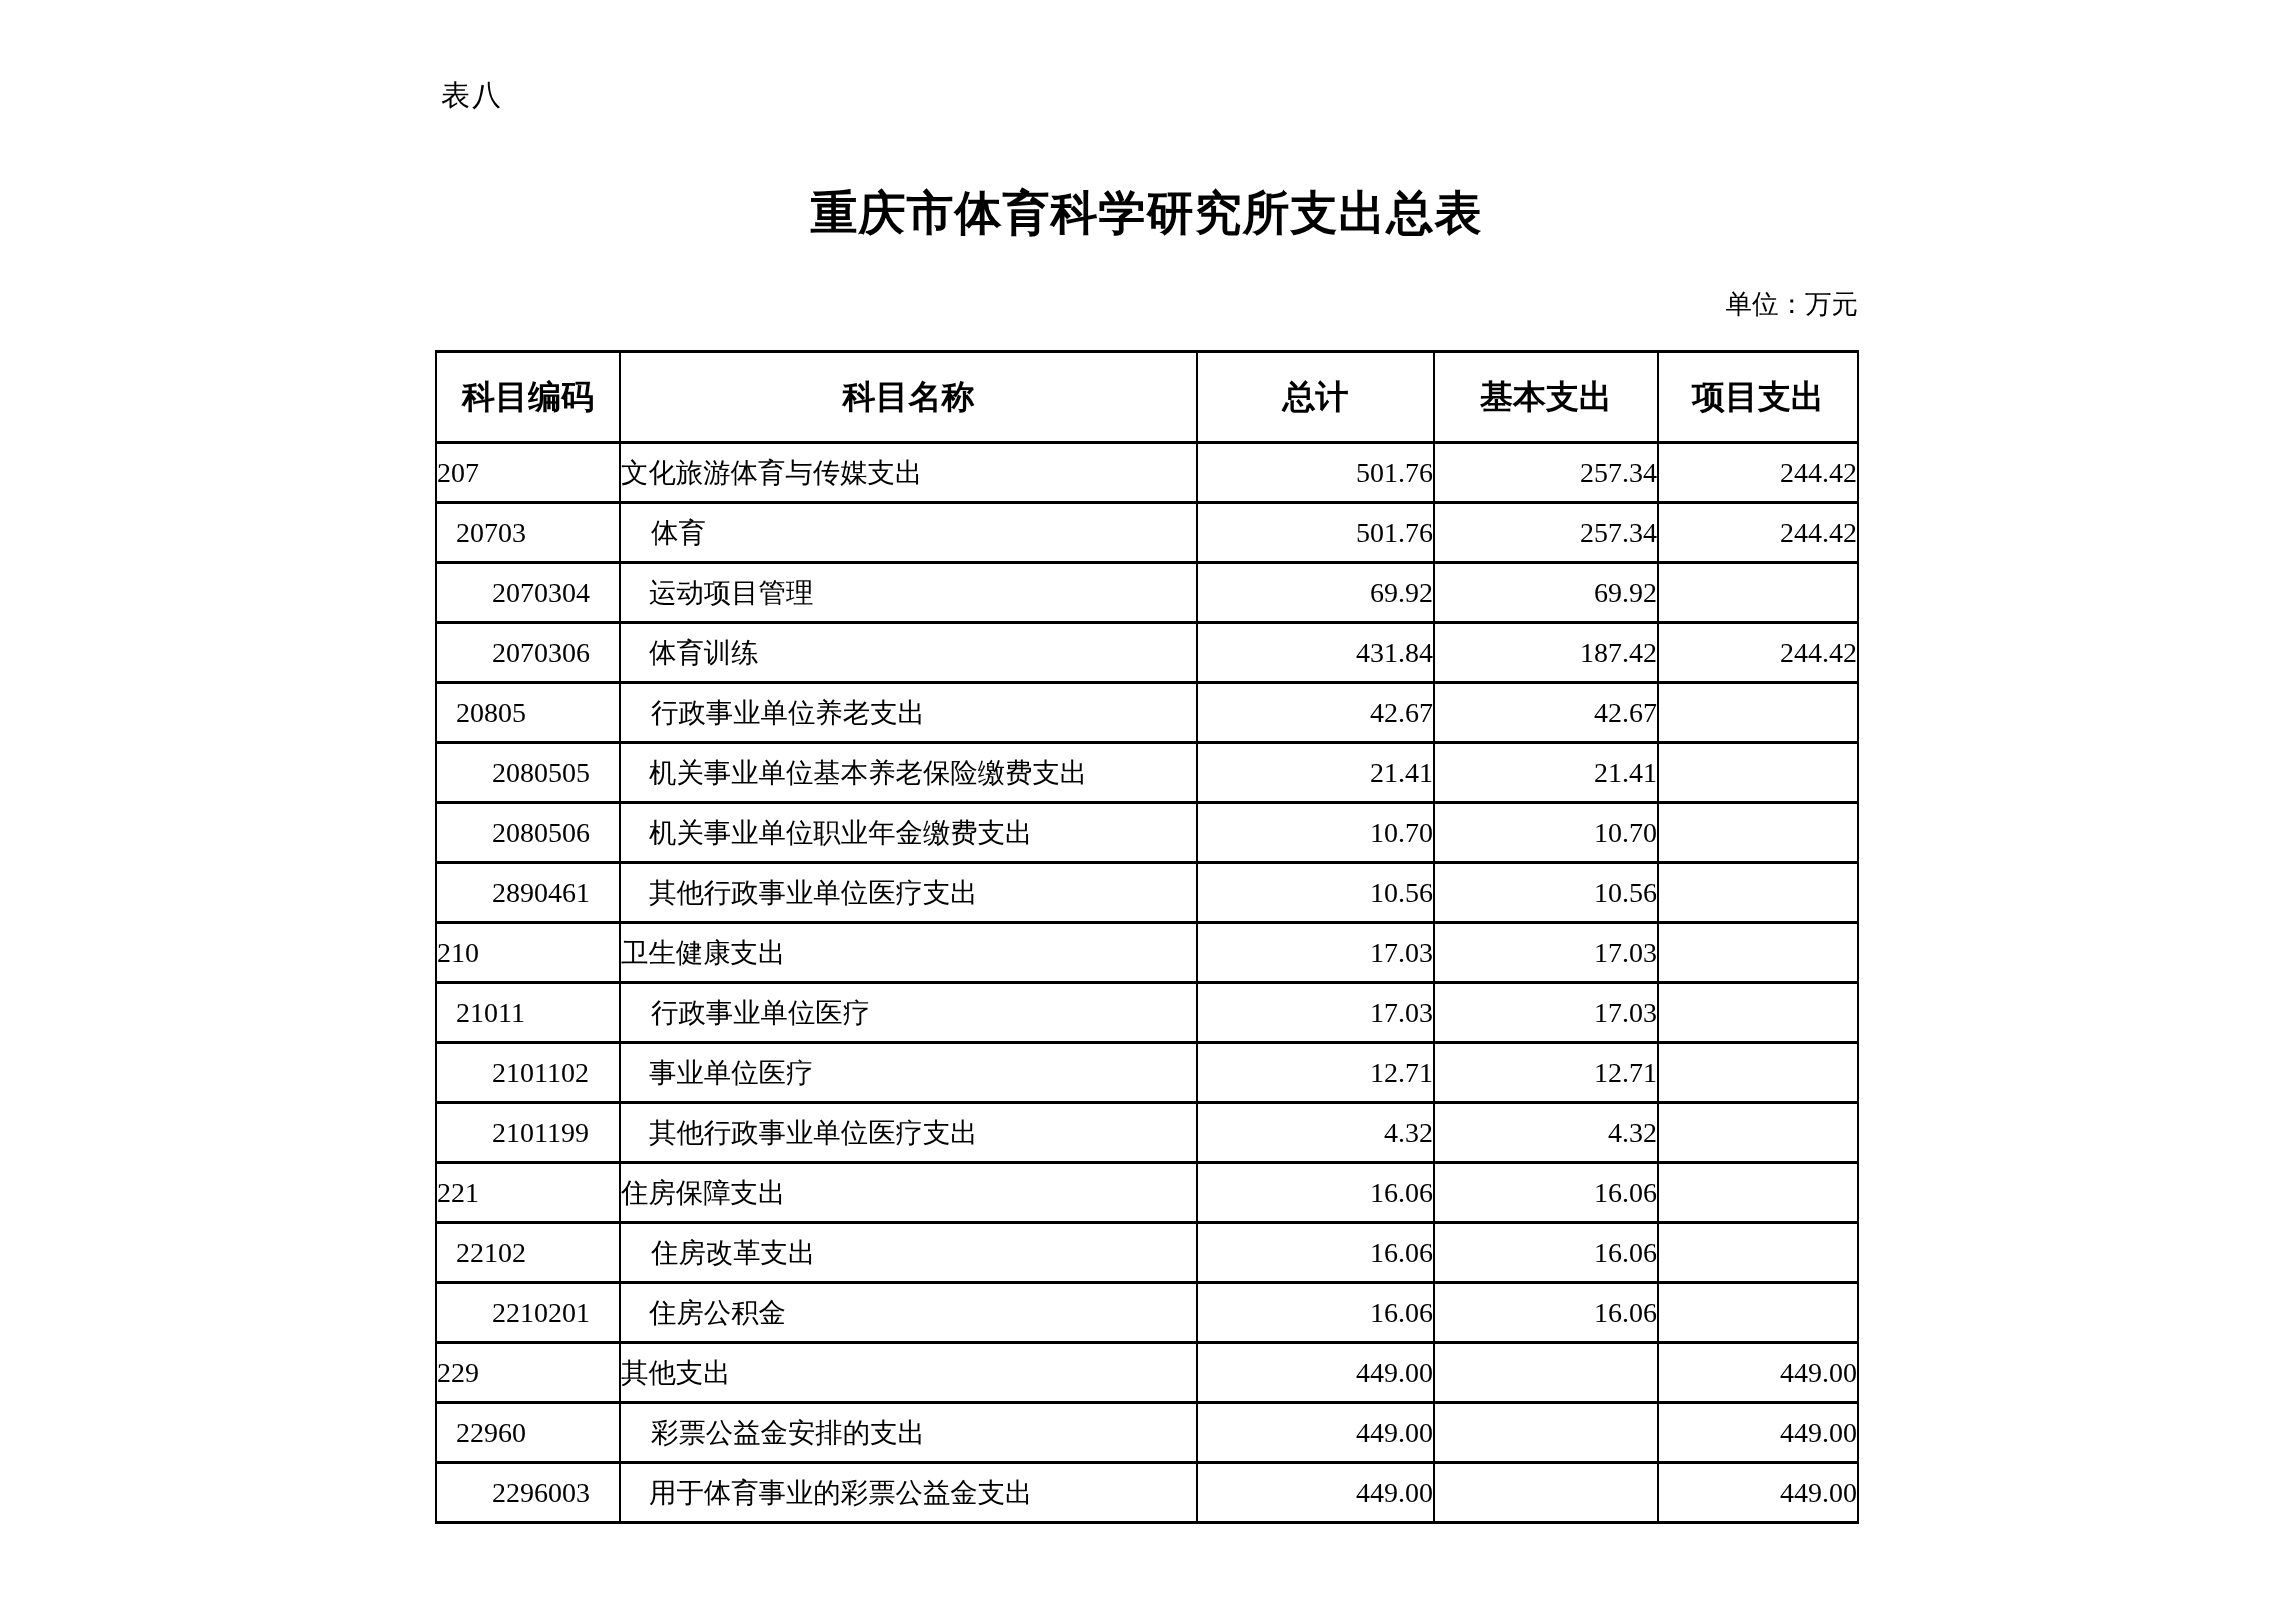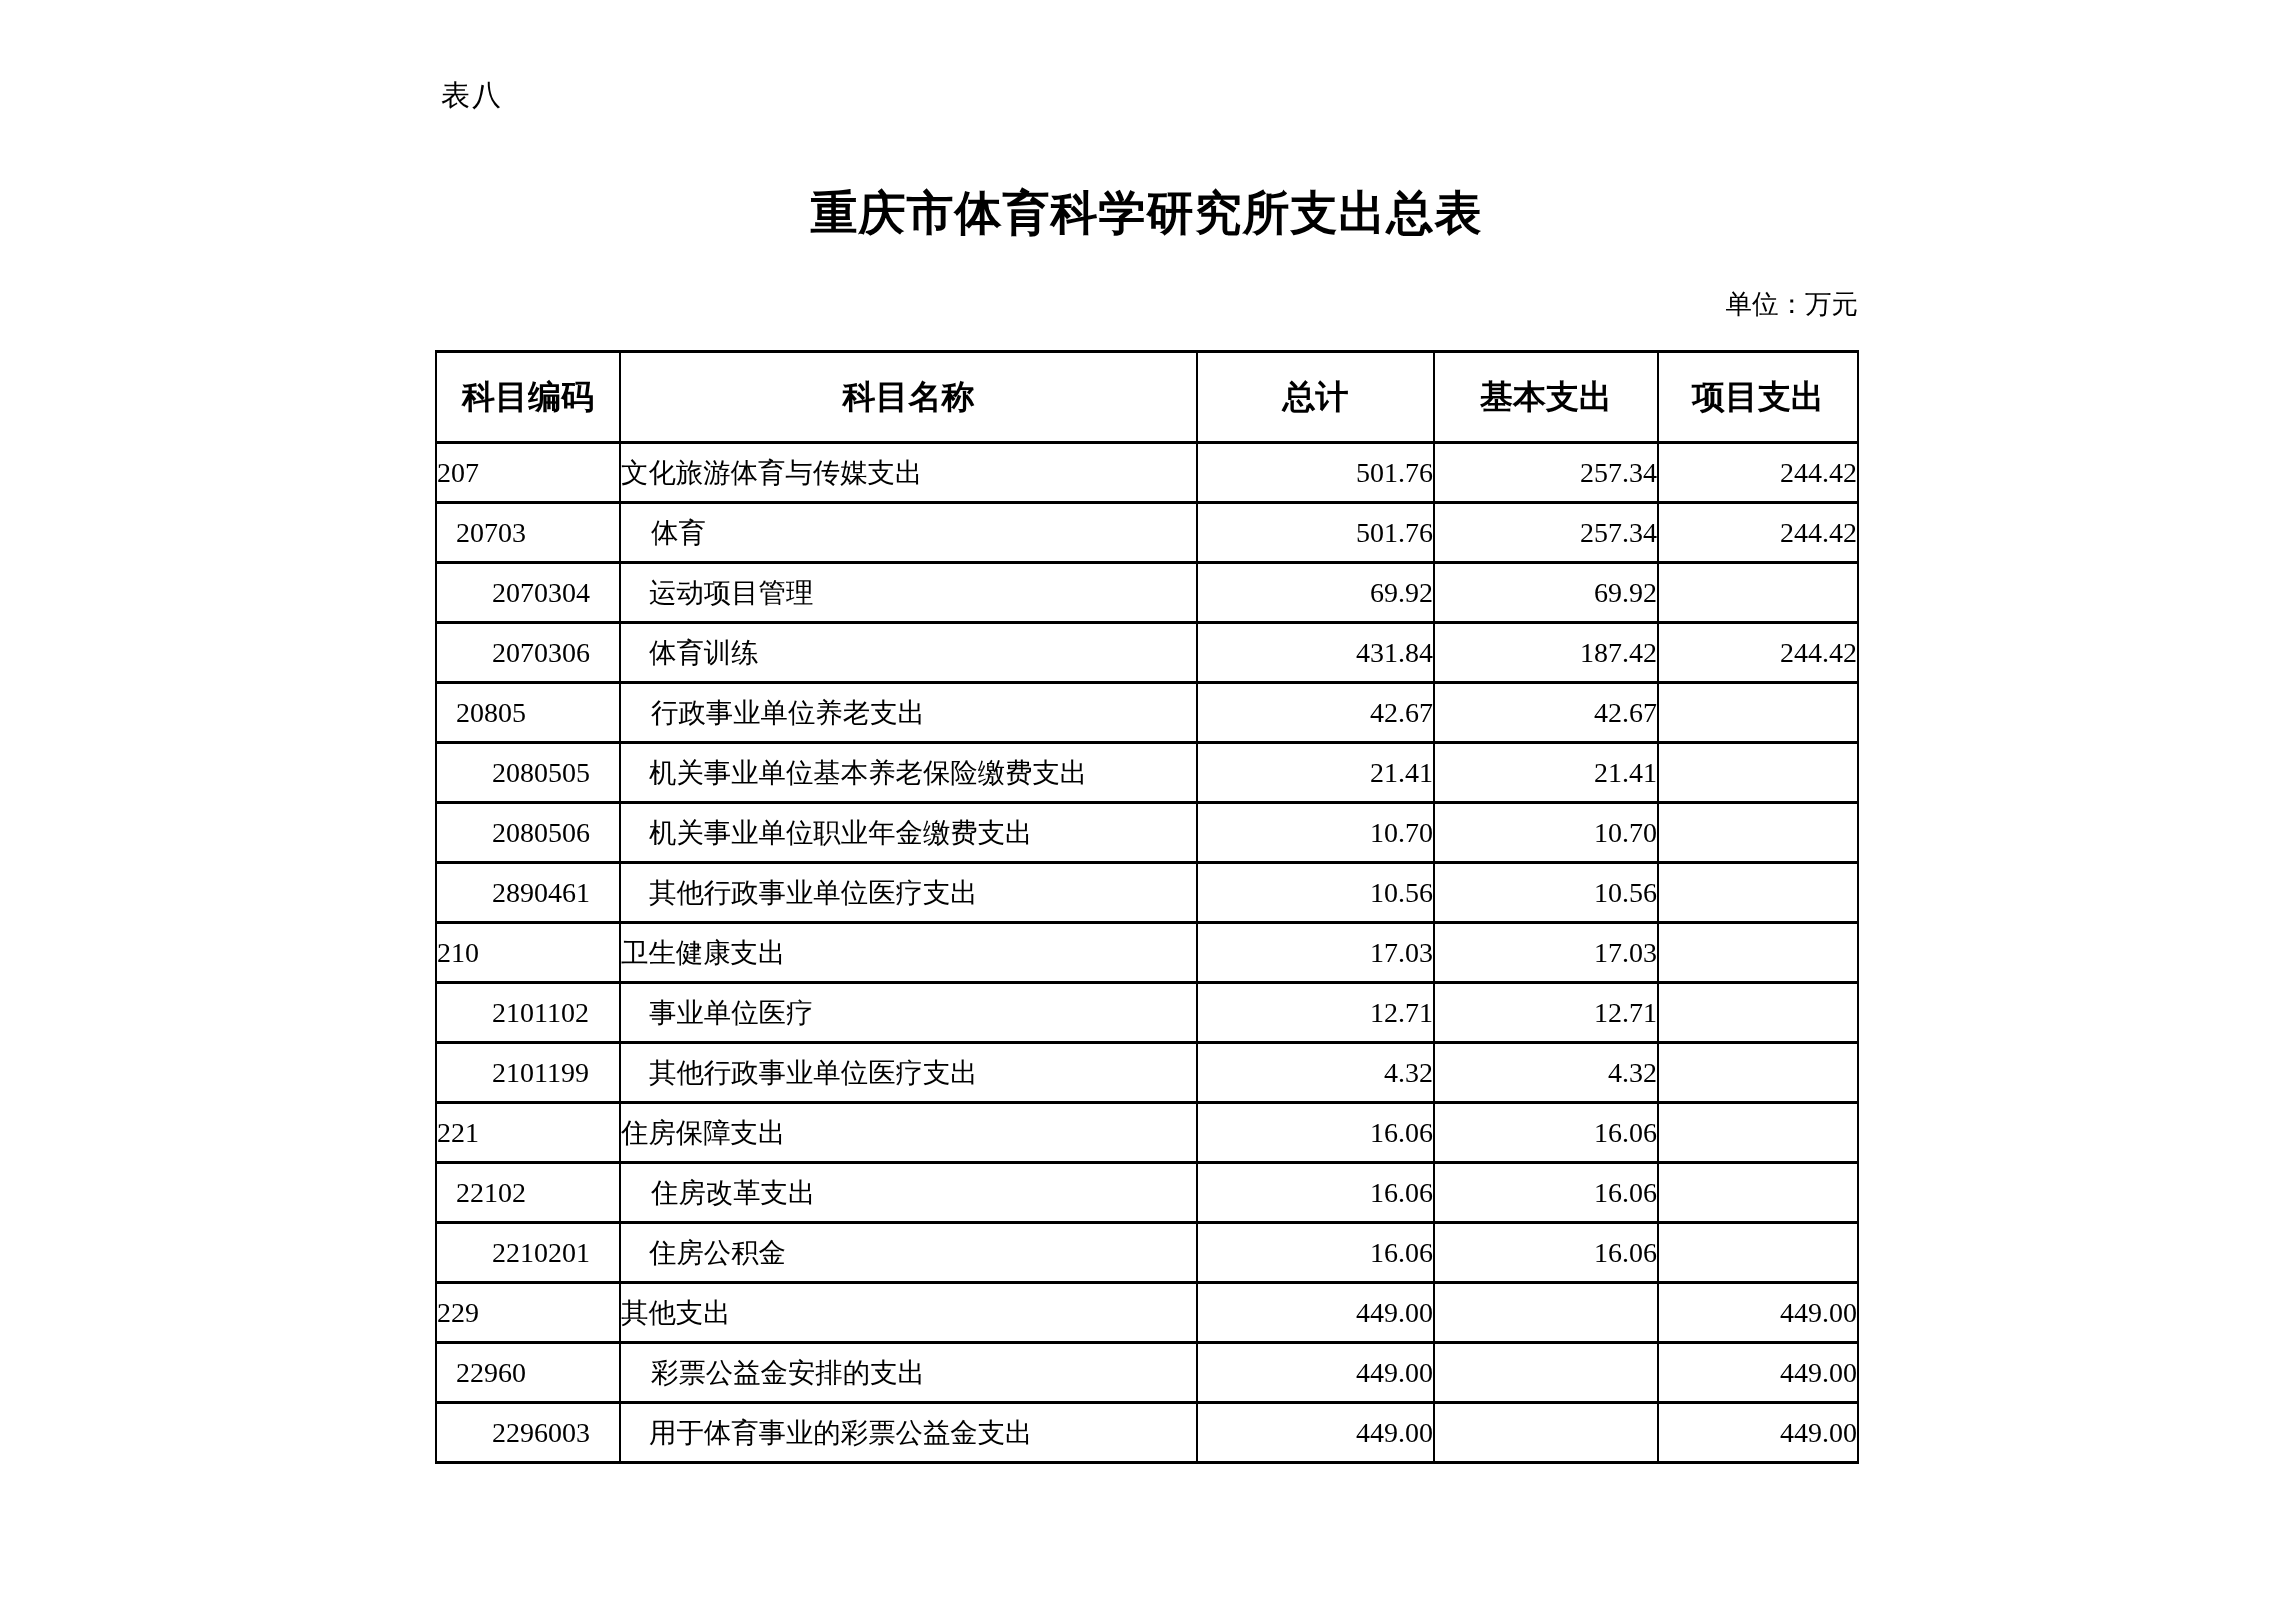--- a/index.html
+++ b/index.html
@@ -152,20 +152,27 @@
       <td class="num">10.56</td>
       <td class="num"></td>
     </tr>
     <tr class="data-row lvl1">
       <td class="code">210</td>
       <td class="name">卫生健康支出</td>
       <td class="num">17.03</td>
       <td class="num">17.03</td>
       <td class="num"></td>
     </tr>
+    <tr class="data-row lvl2">
+      <td class="code">21011</td>
+      <td class="name">行政事业单位医疗</td>
+      <td class="num">17.03</td>
+      <td class="num">17.03</td>
+      <td class="num"></td>
+    </tr>
     <tr class="data-row lvl3">
       <td class="code">2101102</td>
       <td class="name">事业单位医疗</td>
       <td class="num">12.71</td>
       <td class="num">12.71</td>
       <td class="num"></td>
     </tr>
     <tr class="data-row lvl3">
       <td class="code">2101199</td>
       <td class="name">其他行政事业单位医疗支出</td>

